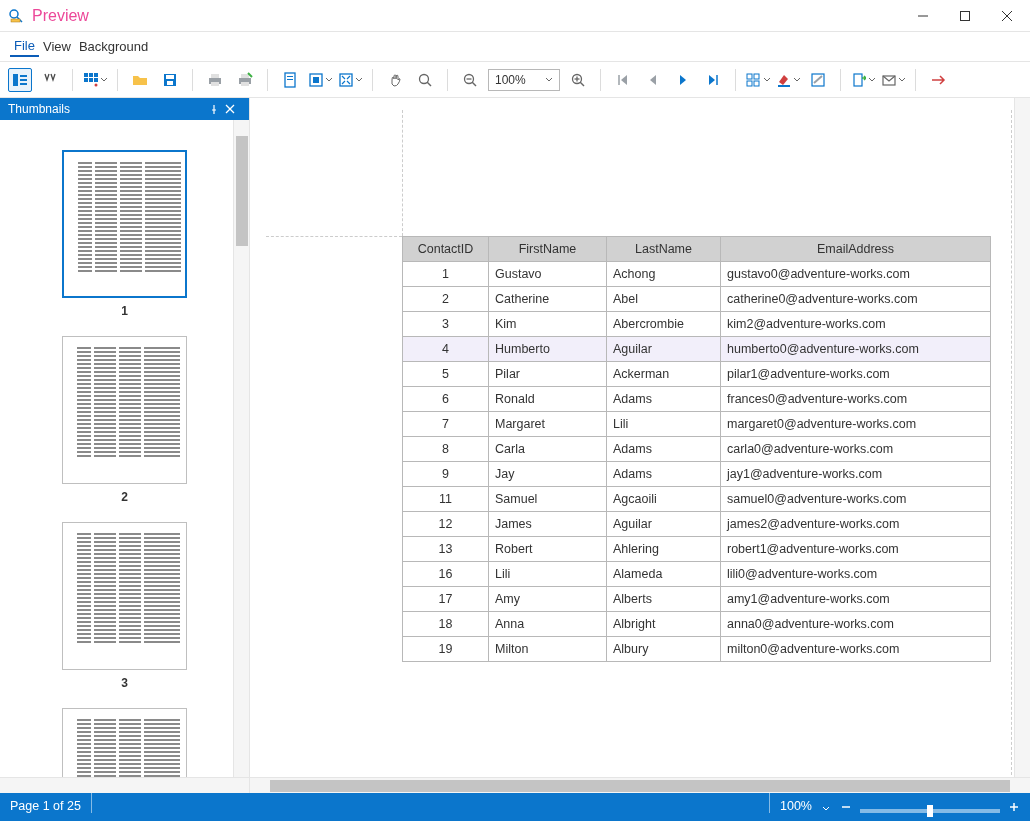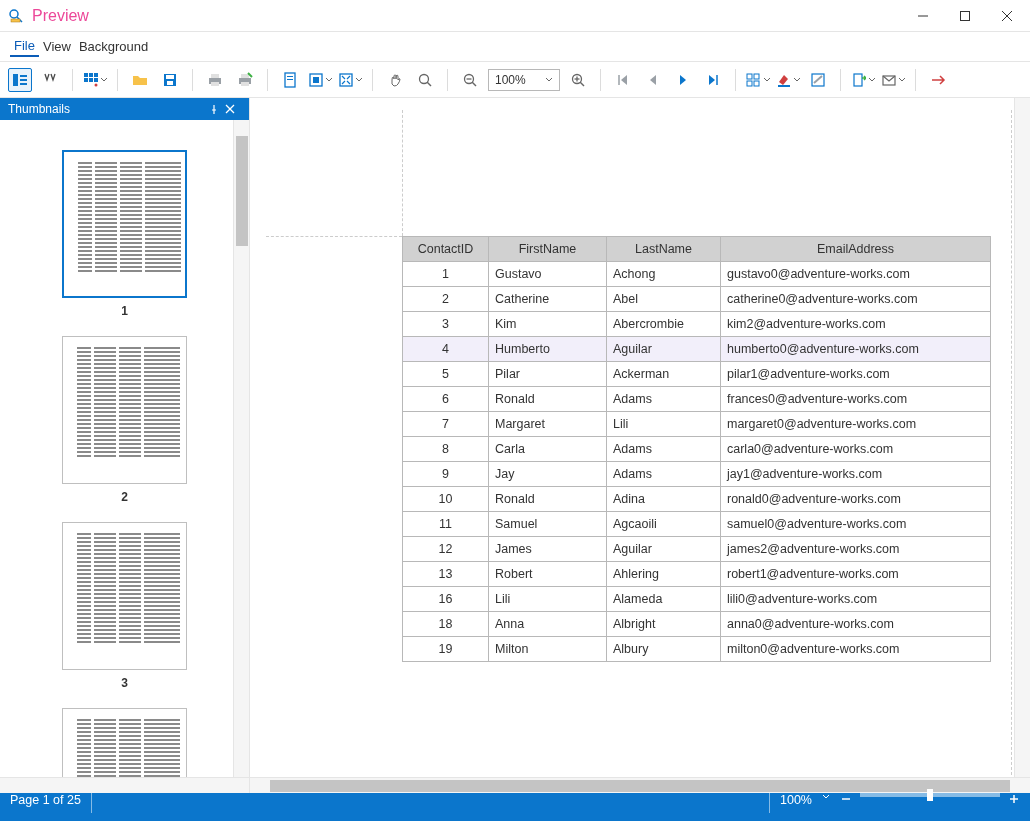--- a/index.html
+++ b/index.html
@@ -60,21 +60,21 @@
   .grid { position:absolute; left:136px; top:126px; border-collapse: collapse; font-size: 12.5px; }
   .grid th, .grid td { border: 1px solid #b8b8b8; padding: 4px 6px; height: 25px; }
   .grid th { background: #d1d1d1; font-weight: 400; text-align:center; }
   .grid .cid { width: 86px; text-align: center; }
   .grid .fn { width: 118px; margin-top: 24px; }
   .grid .ln { width: 114px; }
   .grid .em { width: 270px; }
   .grid tr.hover td { background: #f2effa; }
   
   
-  .status { height: 28px; background: #0b76cc; color: #fff; display: flex; align-items: flex-start; padding: 0 10px; font-size: 12.5px; }
+  .status { height: 28px; background: #0b76cc; color: #fff; display: flex; align-items: flex-end; padding: 8px 10px; font-size: 12.5px; }
   .status .sep { width:1px; height: 20px; background: rgba(255,255,255,0.5); margin: 0 10px; }
   .status .grow { flex: 1; }
   .status .zoom-lbl { margin-right: 10px; }
   .slider { width: 140px; height: 4px; background: rgba(255,255,255,0.5); position:relative; margin: 0 8px; }
   .slider .tick { position:absolute; top:-3px; left:50%; width:1px; height:10px; background:rgba(255,255,255,0.7); }
   .slider .knob { position:absolute; top:-4px; left:50%; width:6px; height:12px; background:#fff; margin-left:-3px; }
   
   svg { display: block; }
 </style>
 </head>
@@ -823,26 +823,20 @@
                 <td class="ln">Adams</td>
                 <td class="em">carla0@adventure-works.com</td>
               </tr>
               <tr>
                 <td class="cid">9</td>
                 <td class="fn">Jay</td>
                 <td class="ln">Adams</td>
                 <td class="em">jay1@adventure-works.com</td>
               </tr>
               <tr>
-                <td class="cid">10</td>
-                <td class="fn">Ronald</td>
-                <td class="ln">Adina</td>
-                <td class="em">ronald0@adventure-works.com</td>
-              </tr>
-              <tr>
                 <td class="cid">11</td>
                 <td class="fn">Samuel</td>
                 <td class="ln">Agcaoili</td>
                 <td class="em">samuel0@adventure-works.com</td>
               </tr>
               <tr>
                 <td class="cid">12</td>
                 <td class="fn">James</td>
                 <td class="ln">Aguilar</td>
                 <td class="em">james2@adventure-works.com</td>
@@ -851,20 +845,26 @@
                 <td class="cid">13</td>
                 <td class="fn">Robert</td>
                 <td class="ln">Ahlering</td>
                 <td class="em">robert1@adventure-works.com</td>
               </tr>
               <tr>
                 <td class="cid">16</td>
                 <td class="fn">Lili</td>
                 <td class="ln">Alameda</td>
                 <td class="em">lili0@adventure-works.com</td>
+              </tr>
+              <tr>
+                <td class="cid">17</td>
+                <td class="fn">Amy</td>
+                <td class="ln">Alberts</td>
+                <td class="em">amy1@adventure-works.com</td>
               </tr>
               <tr>
                 <td class="cid">18</td>
                 <td class="fn">Anna</td>
                 <td class="ln">Albright</td>
                 <td class="em">anna0@adventure-works.com</td>
               </tr>
               <tr>
                 <td class="cid">19</td>
                 <td class="fn">Milton</td>

